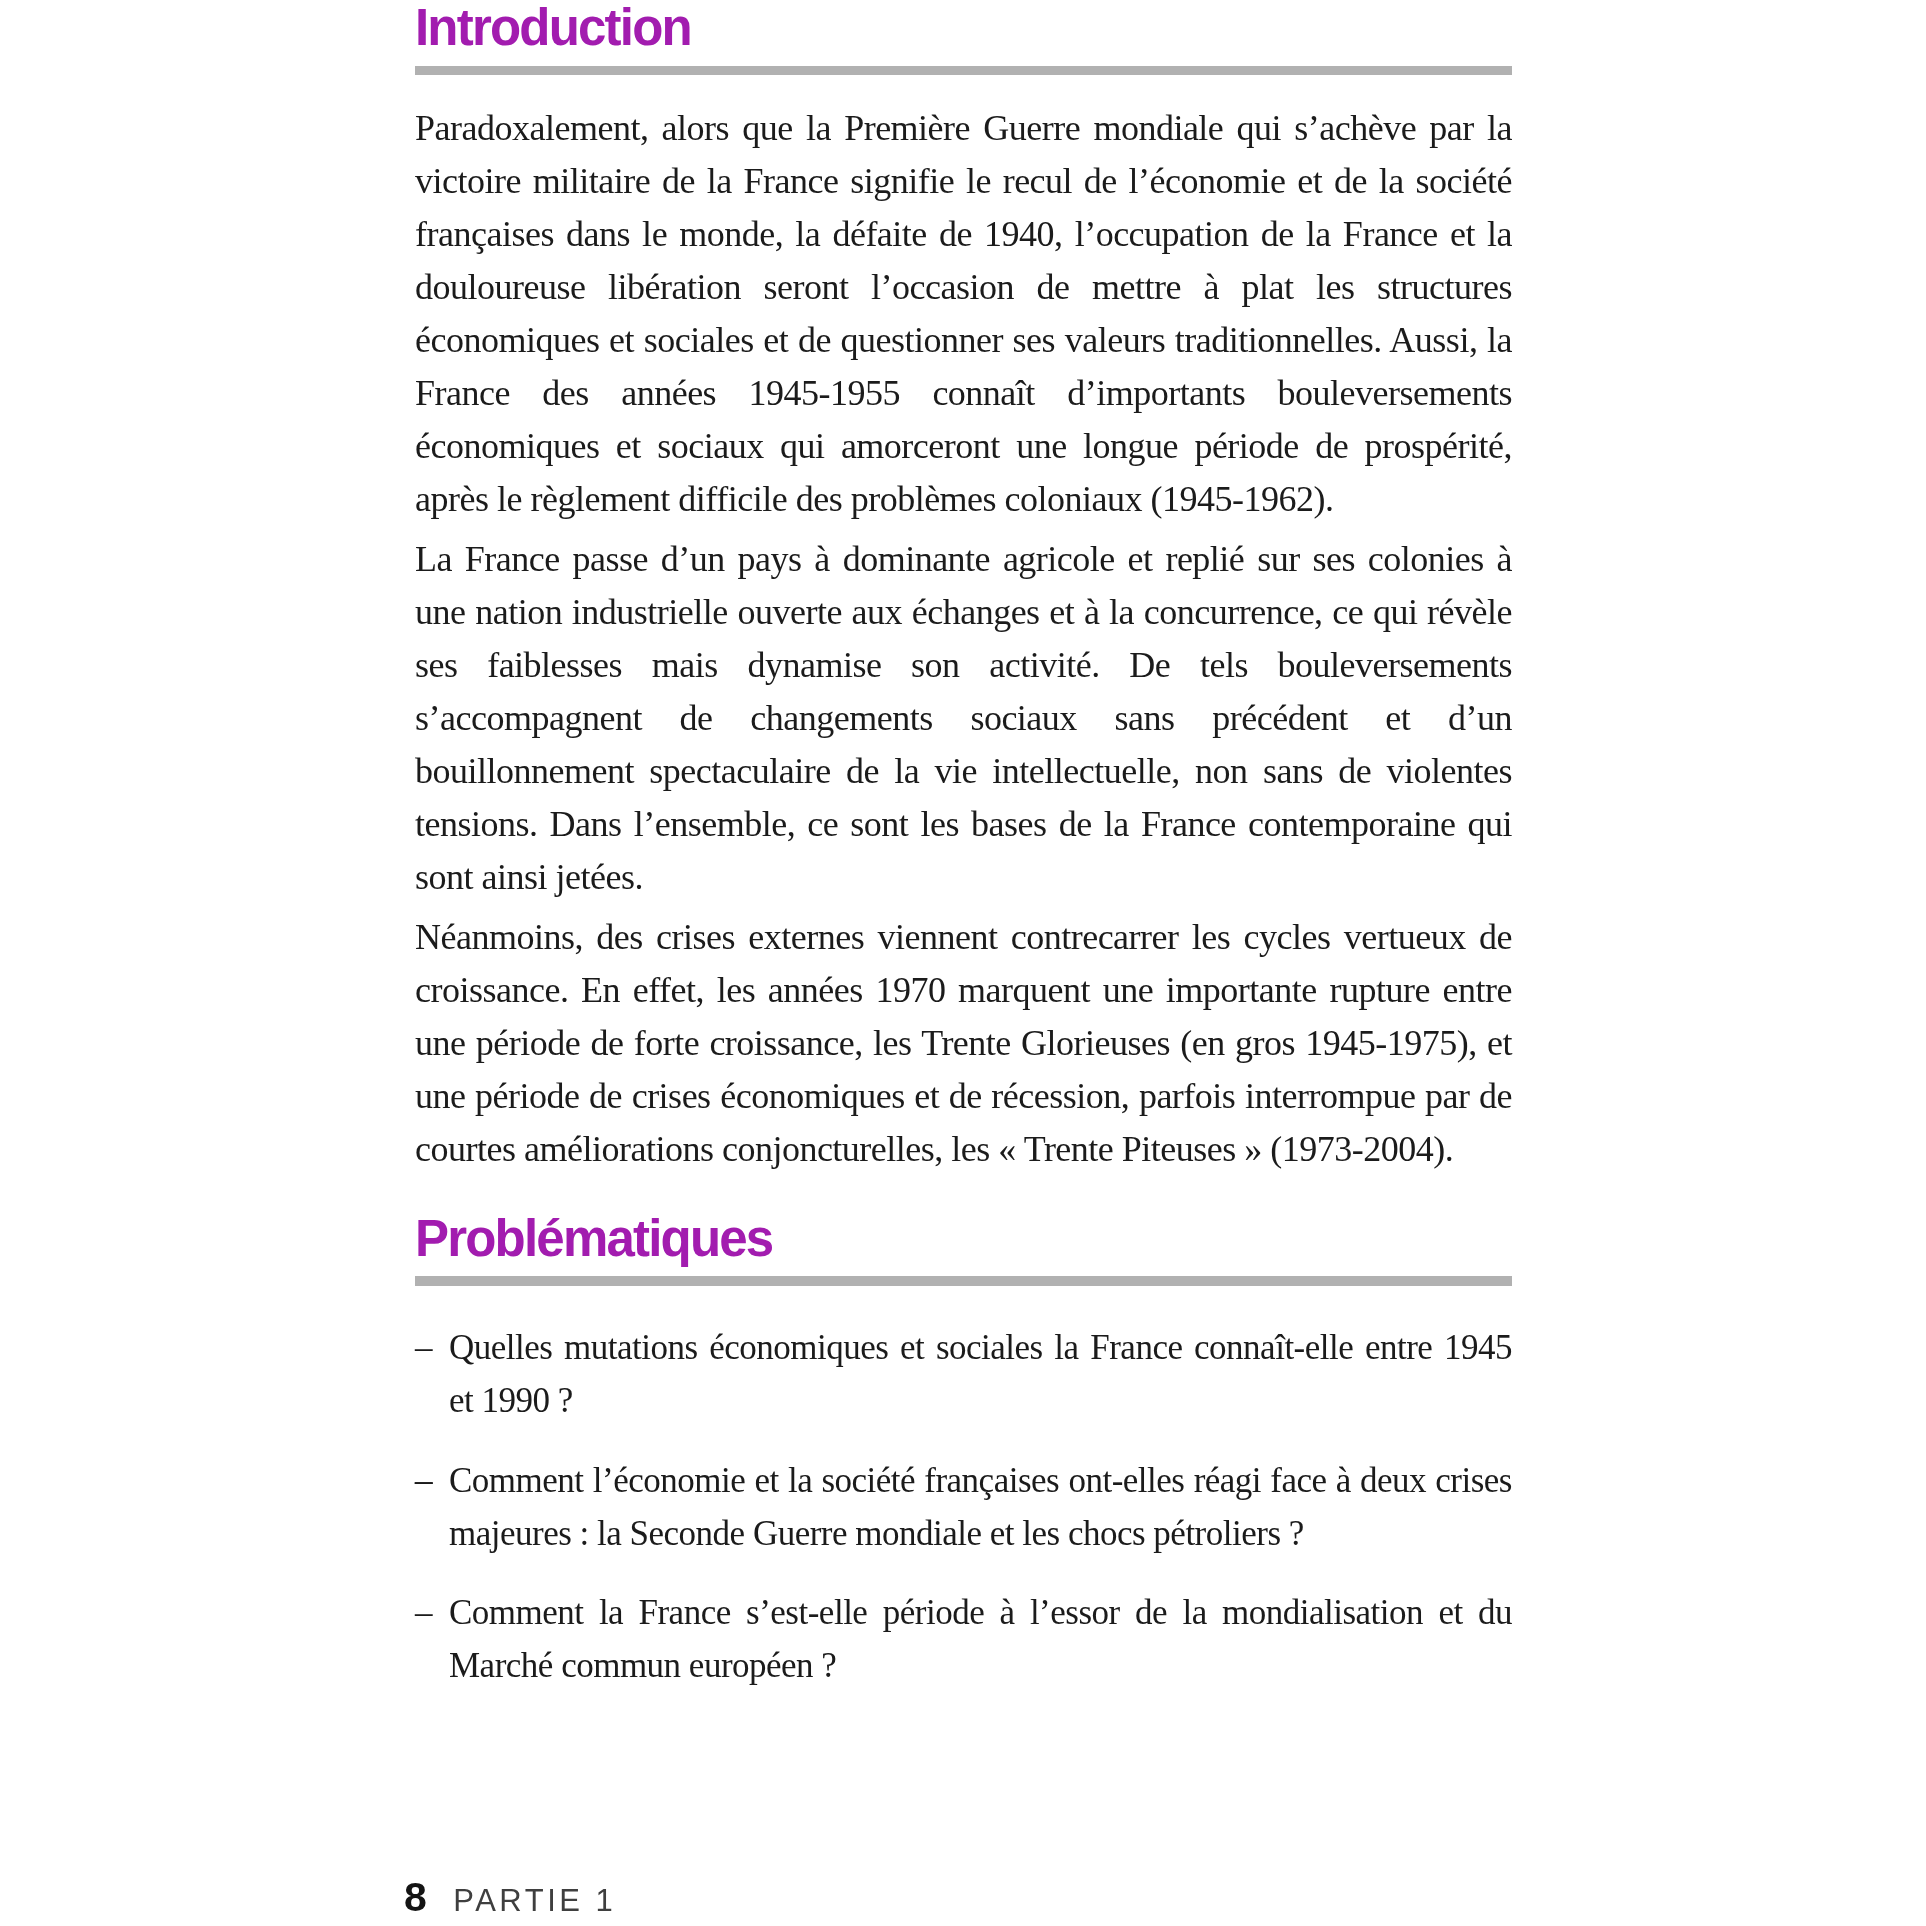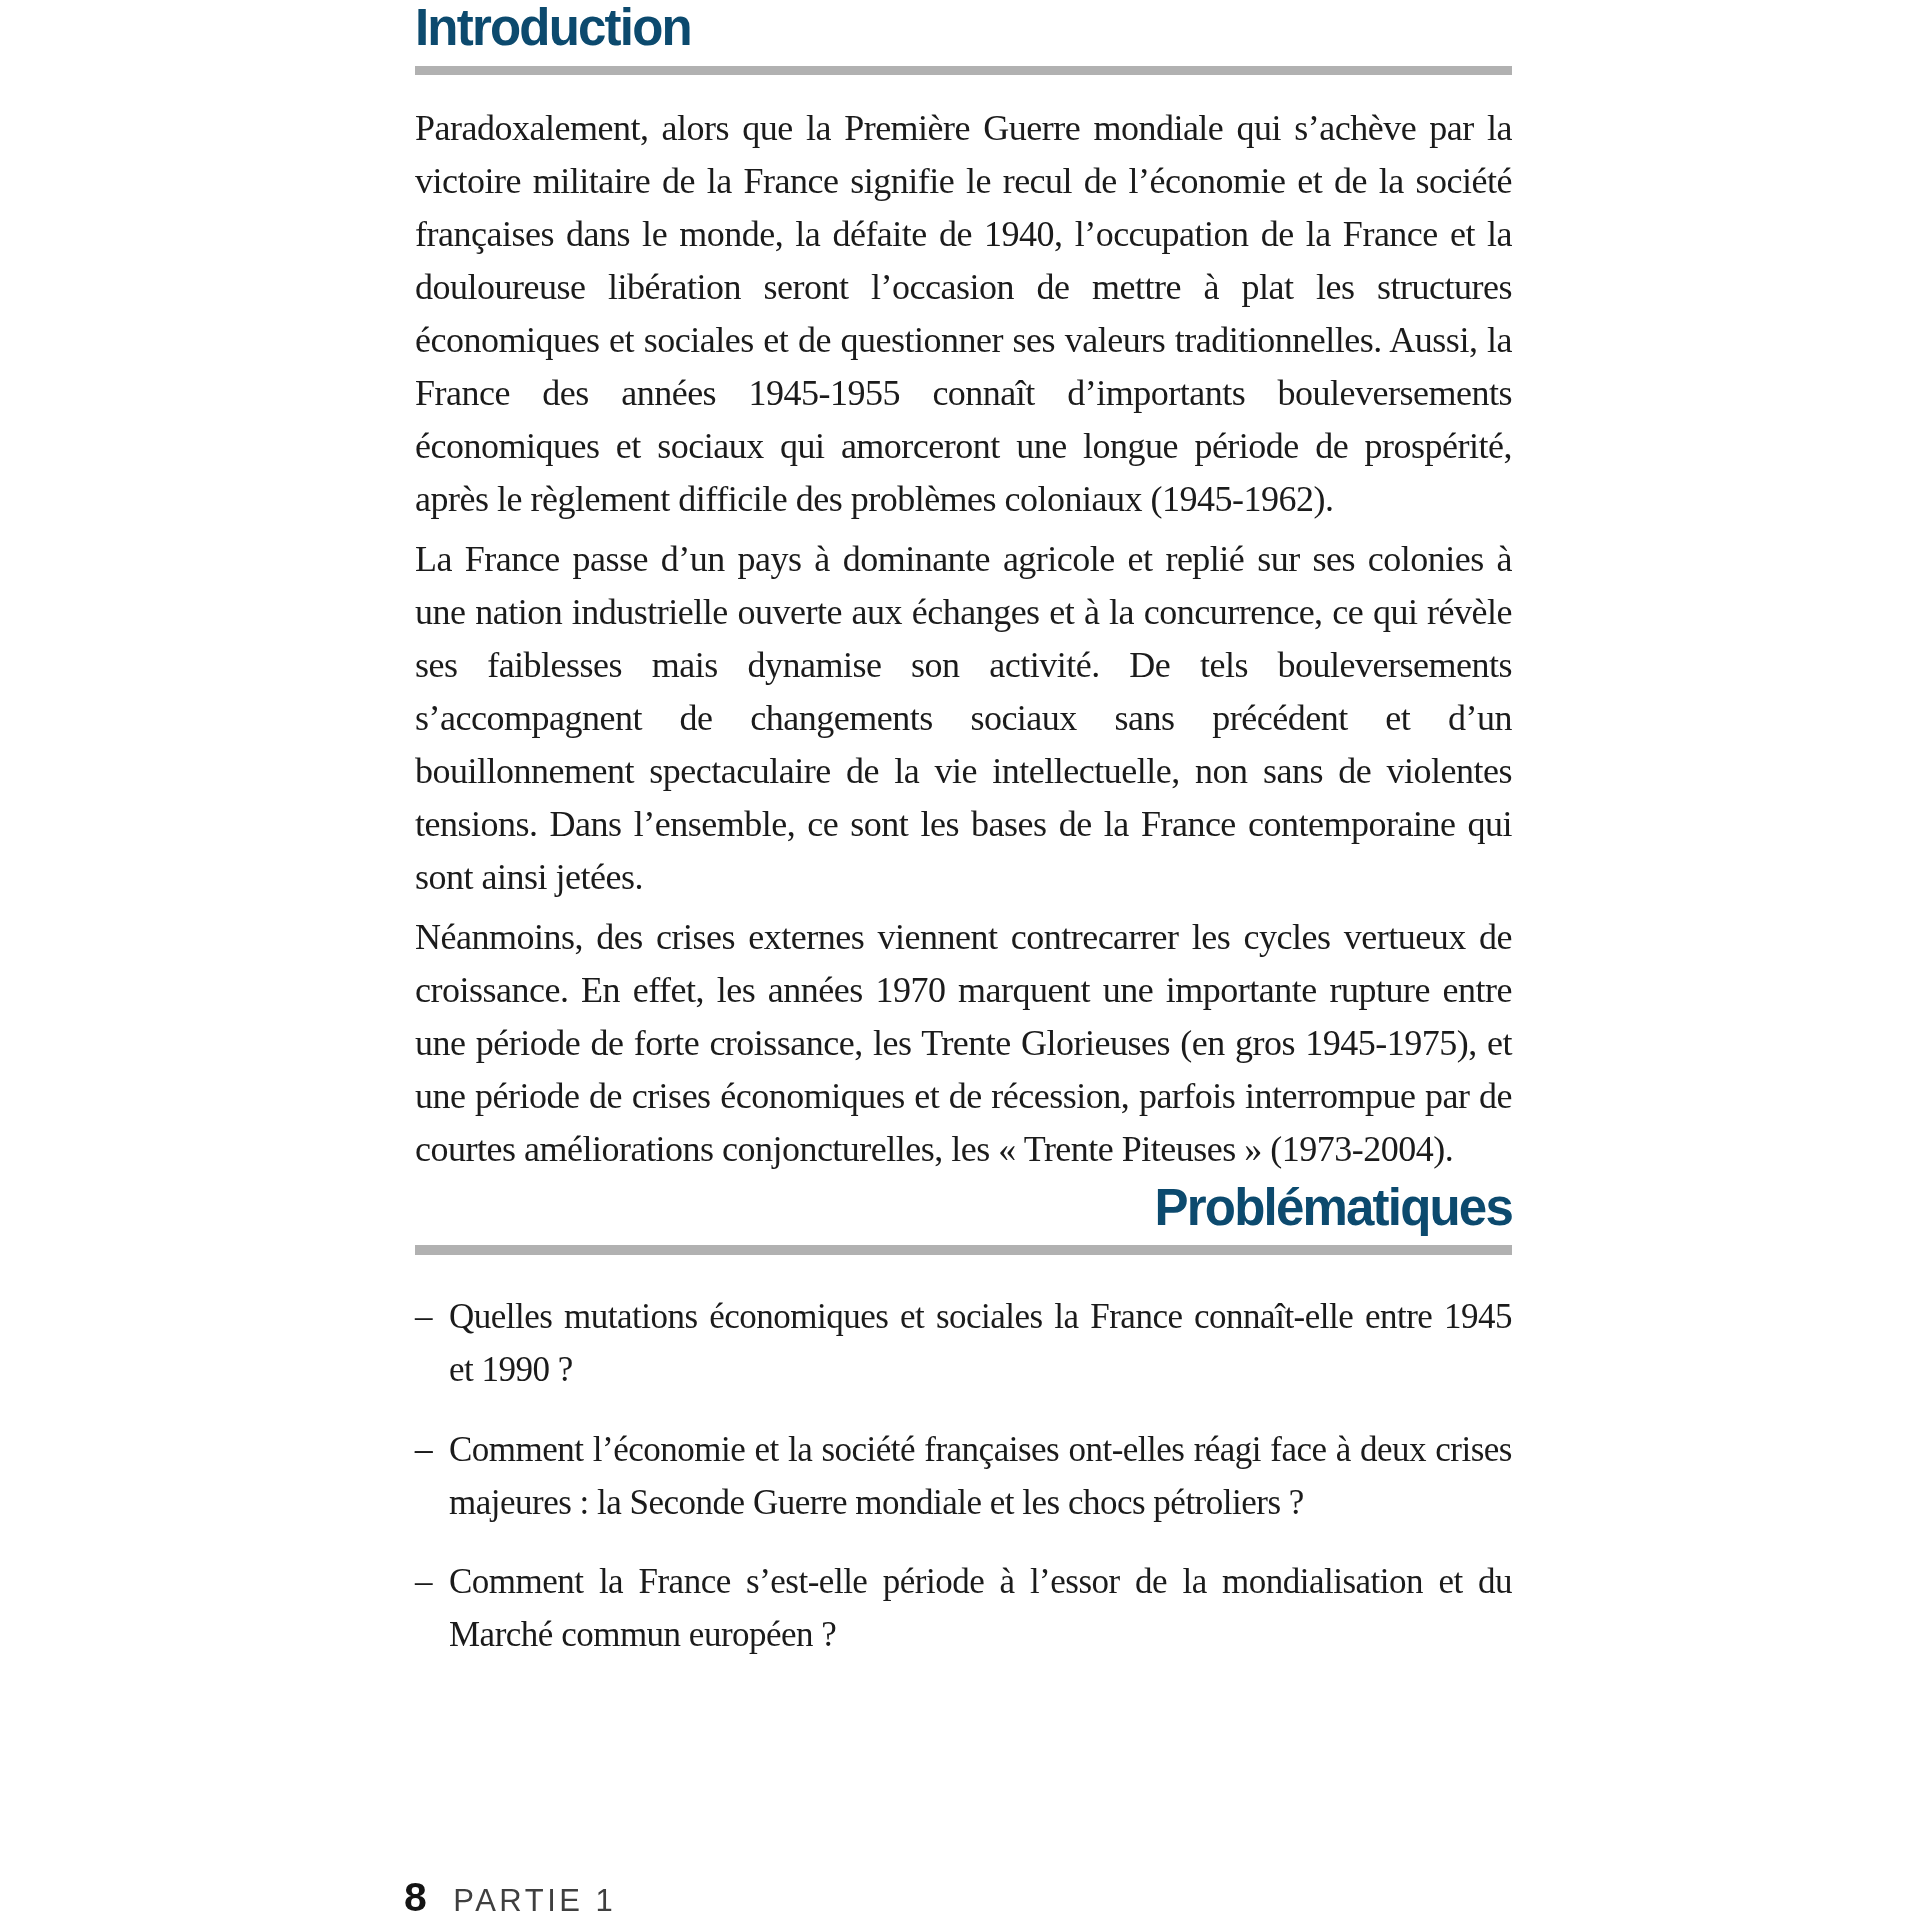--- a/index.html
+++ b/index.html
@@ -21,40 +21,39 @@
     top: 0;
     width: 1097px;
   }
   h1.section-heading {
     font-family: "Liberation Sans", sans-serif;
     font-weight: 700;
     font-size: 51px;
     line-height: 55px;
     letter-spacing: -1.8px;
     margin: 0;
-    color: #0c4a6e;
+    color: #a21caf;
   }
   .rule {
     height: 9.7px;
     background: #b1b1b1;
     margin-top: 10.6px;
   }
   .body-para {
     margin: 7px 0 0 0;
     font-size: 36px;
     line-height: 53px;
     letter-spacing: -0.5px;
     text-align: justify;
   }
   .body-para.first {
     margin-top: 26.5px;
   }
   .section-problematiques h1.section-heading {
-    margin-top: 4px;
-    text-align: right;
+    margin-top: 35px;
   }
   ul.questions {
     list-style: none;
     margin: 35px 0 0 0;
     padding: 0;
   }
   li.question {
     position: relative;
     padding-left: 34px;
     margin-top: 26.5px;

